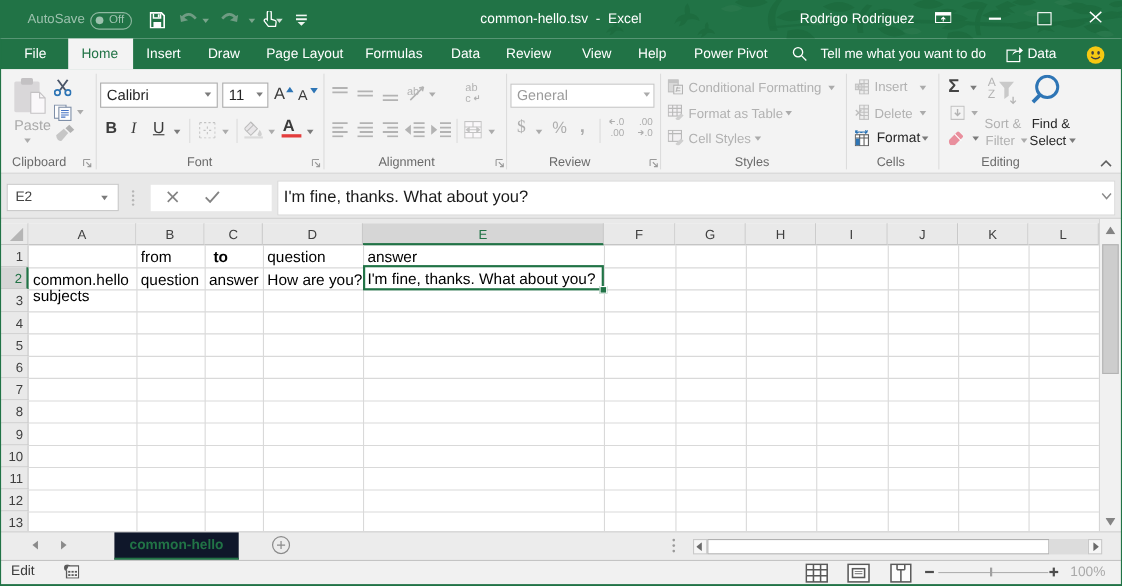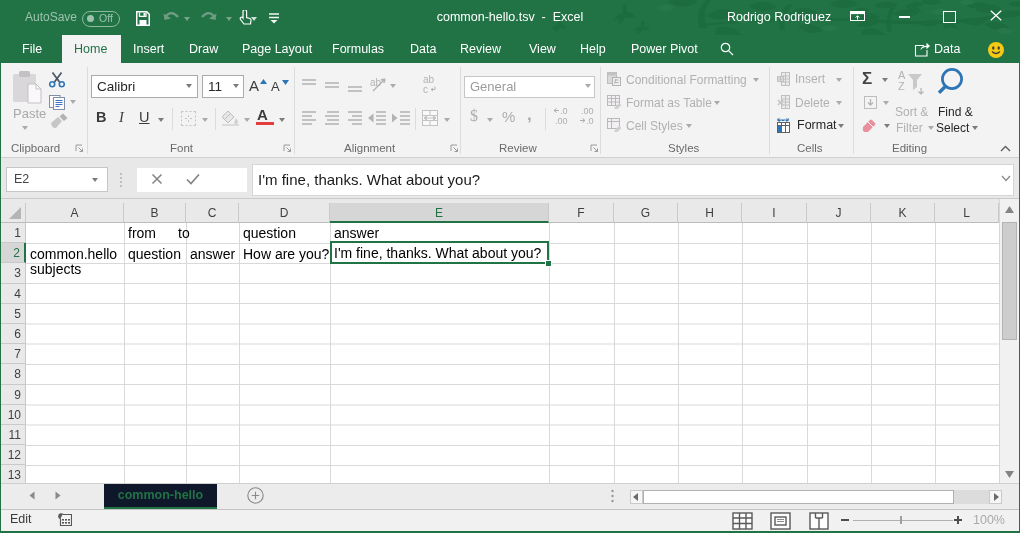--- a/index.html
+++ b/index.html
@@ -116,20 +116,21 @@
 <span class="ab" style="left:74px;color:#217346;">Home</span>
 <span class="ab" style="left:133px;">Insert</span>
 <span class="ab" style="left:189px;">Draw</span>
 <span class="ab" style="left:242px;">Page Layout</span>
 <span class="ab" style="left:332px;">Formulas</span>
 <span class="ab" style="left:410px;">Data</span>
 <span class="ab" style="left:460px;">Review</span>
 <span class="ab" style="left:529px;">View</span>
 <span class="ab" style="left:580px;">Help</span>
 <span class="ab" style="left:631px;">Power Pivot</span>
+<span class="ab" style="left:746px;font-size:12.2px;">Tell me what you want to do</span>
 <span class="ab" style="left:934px;">Data</span>
 </div>
 <svg class="ab" style="left:720px;top:7px" width="14" height="14" viewBox="0 0 14 14">
       <circle cx="5.5" cy="5.5" r="4.2" stroke="#fff" stroke-width="1.2" fill="none"></circle>
       <path d="M8.8 8.8 L13 13" stroke="#fff" stroke-width="1.2"></path>
     </svg>
 <svg class="ab" style="left:914px;top:7px" width="17" height="15" viewBox="0 0 17 15">
       <path d="M10 3.5 h-8.5 v10.5 h11.5 v-6" stroke="#fff" stroke-width="1.1" fill="none"></path>
       <path d="M12.5 0.8 l3.5 3.2 l-3.5 3.2 v-2.2 q-4.5 0 -6 3.5 q0 -4.5 6 -4.7 z" fill="#fff"></path>
     </svg>
@@ -438,21 +439,21 @@
 
 <svg class="ab" style="left:0;top:199px;" width="1020" height="284" viewBox="0 0 1020 284">
 <g stroke="#d9d9d9">
 <path d="M124.5 24 V284 M186.5 24 V284 M239.5 24 V284 M330.5 24 V284 M549.5 24 V284 M614.5 24 V284 M678.5 24 V284 M742.5 24 V284 M807.5 24 V284 M871.5 24 V284 M935.5 24 V284"></path>
 <path d="M26 44.5 H999 M26 64.5 H999 M26 84.5 H999 M26 104.5 H999 M26 125 H999 M26 145 H999 M26 165.5 H999 M26 185.5 H999 M26 206 H999 M26 226 H999 M26 246.5 H999 M26 266.5 H999"></path>
 </g>
 </svg>
 
 <div class="cell" style="left:30px;top:223px;margin-top:36px;">subjects</div>
 <div class="cell" style="left:128px;top:223px;">from</div>
-<div class="cell" style="left:178px;top:223px;">to</div>
+<div class="cell" style="left:194px;top:223px;font-weight:bold;">to</div>
 <div class="cell" style="left:243px;top:223px;">question</div>
 <div class="cell" style="left:334px;top:223px;">answer</div>
 <div class="cell" style="left:30px;top:244px;">common.hello</div>
 <div class="cell" style="left:128px;top:244px;">question</div>
 <div class="cell" style="left:190px;top:244px;">answer</div>
 <div class="cell" style="left:243px;top:244px;">How are you?</div>
 
 <div class="ab" style="left:330px;top:241px;width:219px;height:23px;border:2px solid #217346;box-sizing:border-box;background:#fff;"></div>
 <div class="cell" style="left:334px;top:242.5px;">I'm fine, thanks. What about you?</div>
 <div class="ab" style="left:545px;top:260px;width:5px;height:5px;background:#217346;border:1px solid #fff;box-sizing:content-box;"></div>

